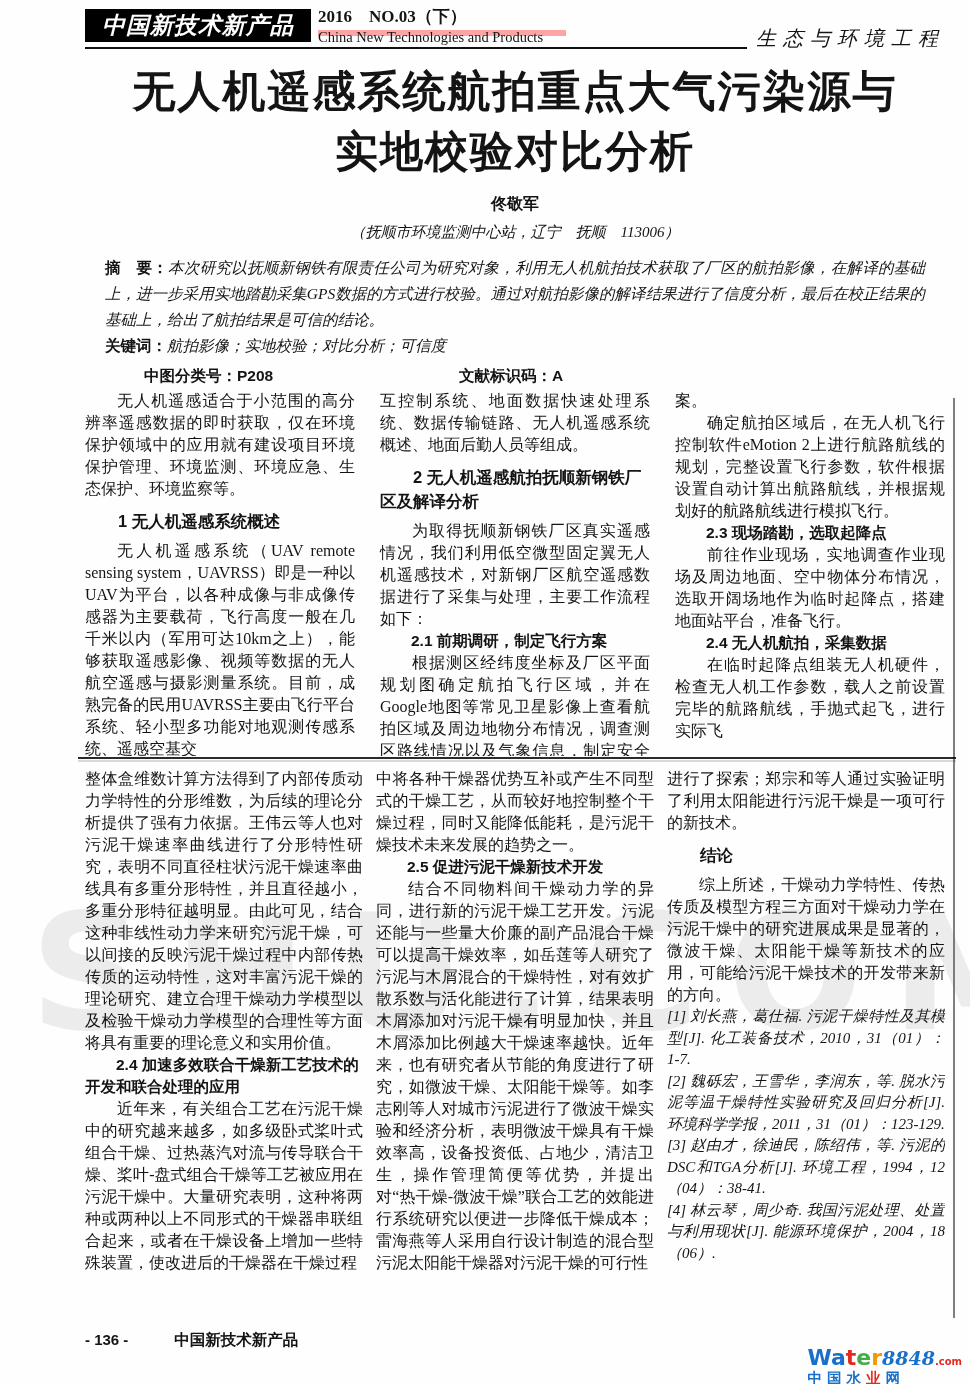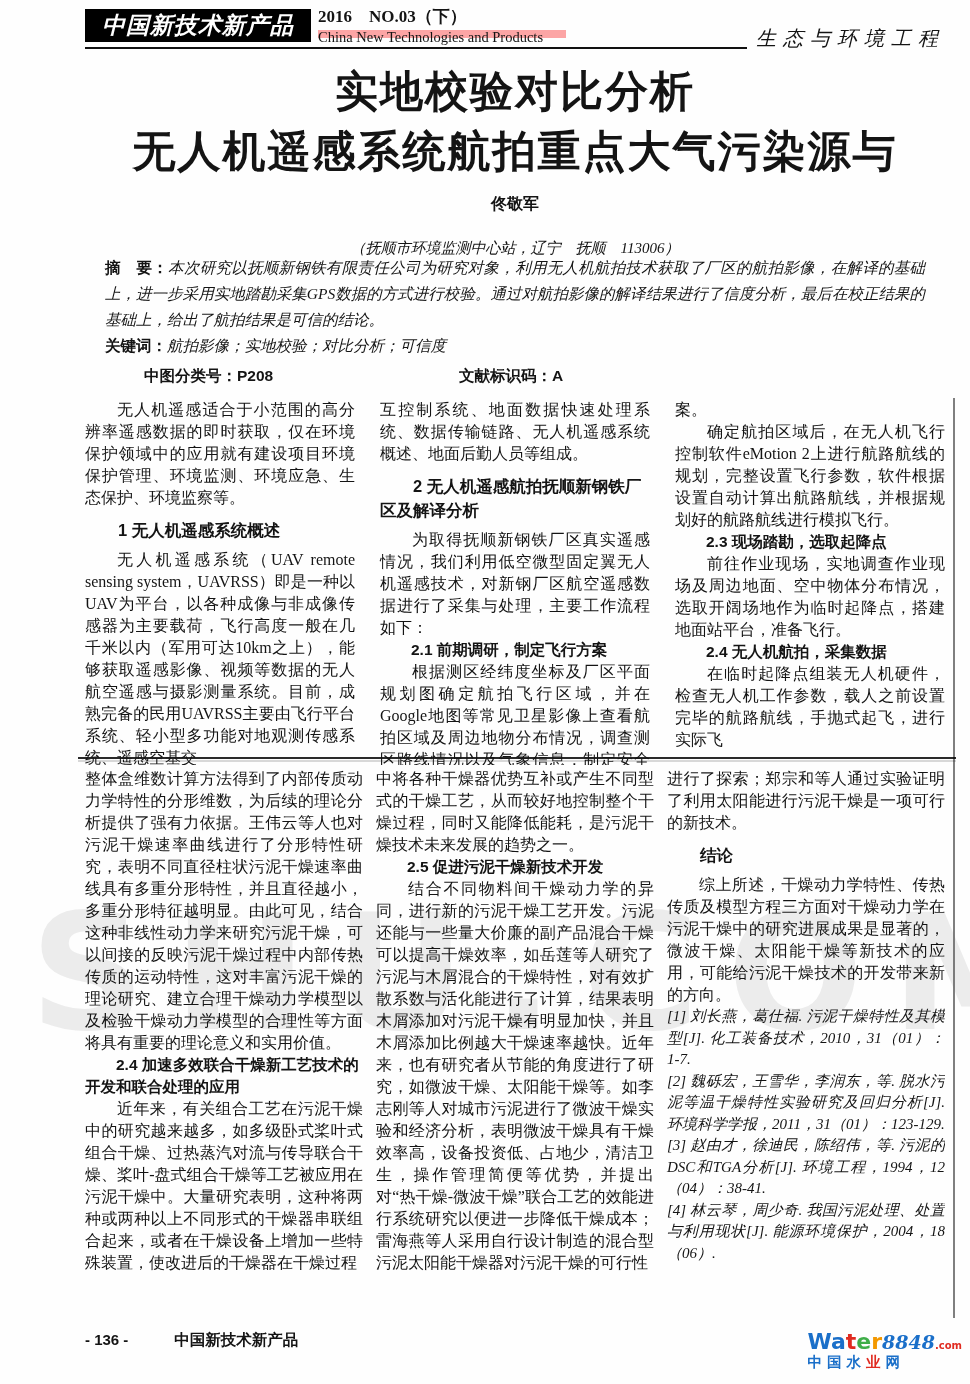--- a/index.html
+++ b/index.html
@@ -5,42 +5,42 @@
   html,body{margin:0;padding:0;background:#d9d9d9;}
   .page{position:relative;width:970px;height:1384px;background:#fefefe;margin:0 auto;
         font-family:"Liberation Serif","DejaVu Serif",serif;color:#141414;overflow:hidden;}
 
   
   .hdr{position:absolute;left:85px;right:25px;top:4px;height:48px;}
   .logo-box{position:absolute;left:0;top:5px;width:226px;height:33px;background:#000;color:#fff;
             display:flex;align-items:center;justify-content:center;font-style:italic;font-weight:bold;
             font-size:23px;letter-spacing:1px;white-space:nowrap;}
   .issue{position:absolute;left:233px;top:1px;width:248px;font-weight:bold;font-size:17px;
-         border-bottom:8px solid #fca5a5;padding-bottom:2px;white-space:nowrap;}
+         border-bottom:6px solid #fca5a5;padding-bottom:2px;white-space:nowrap;}
   .jr-en{position:absolute;left:233px;top:25px;font-size:14.5px;white-space:nowrap;}
   .hdr-rule{position:absolute;left:0;right:198px;top:43px;height:2px;background:#111;}
   .section-name{position:absolute;right:0;top:21px;font-size:20px;letter-spacing:7px;
                 font-style:italic;white-space:nowrap;}
 
   
   .title-wrap{position:absolute;left:85px;right:25px;top:62px;text-align:center;}
   .title-line{font-weight:bold;font-size:43px;line-height:60px;letter-spacing:2px;white-space:nowrap;}
   .author{margin-top:12px;font-size:16px;font-weight:bold;}
-  .affil{margin-top:24px;font-size:15px;font-style:italic;}
+  .affil{margin-top:8px;font-size:15px;font-style:italic;}
 
   
   .meta{position:absolute;left:105px;right:45px;top:255px;font-size:15.5px;line-height:26px;text-align:justify;}
   .lab{font-family:"Liberation Sans","DejaVu Sans",sans-serif;font-weight:bold;font-style:normal;}
   .kai{font-style:italic;}
   .clc-row{display:flex;margin-top:4px;font-family:Liberation Sans, sans-serif;font-weight:bold;margin-left:39px;}
   .clc-row .clc{width:315px;}
 
   
   .cols{position:absolute;left:85px;right:25px;display:flex;gap:13px;overflow:hidden;z-index:2;}
-  .cols-upper{top:399px;height:366px;gap:25px;}
+  .cols-upper{top:390px;height:366px;gap:25px;}
   .cols-lower{top:768px;height:562px;}
   .col{flex:1 1 0;min-width:0;text-align:justify;text-justify:inter-character;
        font-size:16px;line-height:22px;}
   .col p{margin:0;}
   .pi{text-indent:2em;}
   .pc{text-indent:0;}
   .hsec{font-family:"Liberation Sans","DejaVu Sans",sans-serif;font-weight:bold;font-size:16.5px;
         line-height:24px;margin:9px 0 7px;text-indent:2em;text-align:left;}
   .hsub{font-weight:bold;font-family:"Liberation Sans","DejaVu Sans",sans-serif;font-size:15.5px;
         text-indent:2em;line-height:22px;text-align:left;}
@@ -57,21 +57,21 @@
       font-weight:bold;pointer-events:none;white-space:nowrap;}
   .wm1{left:250px;top:600px;font-size:120px;letter-spacing:22px;}
   .wm2{left:30px;top:880px;font-size:160px;letter-spacing:28px;}
 
   
   .footer{position:absolute;left:85px;right:8px;top:1330px;height:50px;}
   .pgnum{font-size:15px;font-weight:bold;font-family:"Liberation Sans","DejaVu Sans",sans-serif;}
   .fjournal{margin-left:42px;font-size:15.5px;font-weight:bold;
             font-family:"Liberation Sans","DejaVu Sans",sans-serif;}
   .flogo{position:absolute;right:0;top:0;text-align:left;line-height:1.05;}
-  .flogo-top{font-family:"DejaVu Sans",sans-serif;font-weight:bold;font-size:22px;white-space:nowrap;}
+  .flogo-top{font-family:"DejaVu Sans",sans-serif;font-weight:bold;font-size:22px;white-space:nowrap;margin-top:16px;}
   .flogo-num{font-family:"DejaVu Serif",serif;font-style:italic;font-weight:bold;font-size:19px;}
   .flogo-com{font-size:10px;font-weight:bold;}
   .flogo-cn{font-family:"DejaVu Sans",sans-serif;font-weight:bold;font-size:14.5px;letter-spacing:5px;
             margin-top:2px;white-space:nowrap;}
 </style>
 </head>
 <body>
 
 <div class="page">
 
@@ -81,22 +81,22 @@
     <div class="logo-box">
       <span>中国新技术新产品</span>
     </div>
     <div class="issue">2016　NO.03（下）</div>
     <div class="jr-en">China New Technologies and Products</div>
     <div class="hdr-rule"></div>
     <div class="section-name">生态与环境工程</div>
   </div>
 
   <div class="title-wrap">
+    <div class="title-line">无人机遥感系统航拍重点大气污染源与</div>
     <div class="title-line">实地校验对比分析</div>
-    <div class="title-line">无人机遥感系统航拍重点大气污染源与</div>
     <div class="author">佟敬军</div>
     <div class="affil">（抚顺市环境监测中心站，辽宁　抚顺　113006）</div>
   </div>
 
   <div class="meta">
     <p style="margin:0;"><span class="lab">摘　要：</span><span class="kai">本次研究以抚顺新钢铁有限责任公司为研究对象，利用无人机航拍技术获取了厂区的航拍影像，在解译的基础上，进一步采用实地踏勘采集GPS数据的方式进行校验。通过对航拍影像的解译结果进行了信度分析，最后在校正结果的基础上，给出了航拍结果是可信的结论。</span></p>
     <p style="margin:0;"><span class="lab">关键词：</span><span class="kai">航拍影像；实地校验；对比分析；可信度</span></p>
     <div class="clc-row">
       <span class="clc">中图分类号：P208</span>
       <span>文献标识码：A</span>

